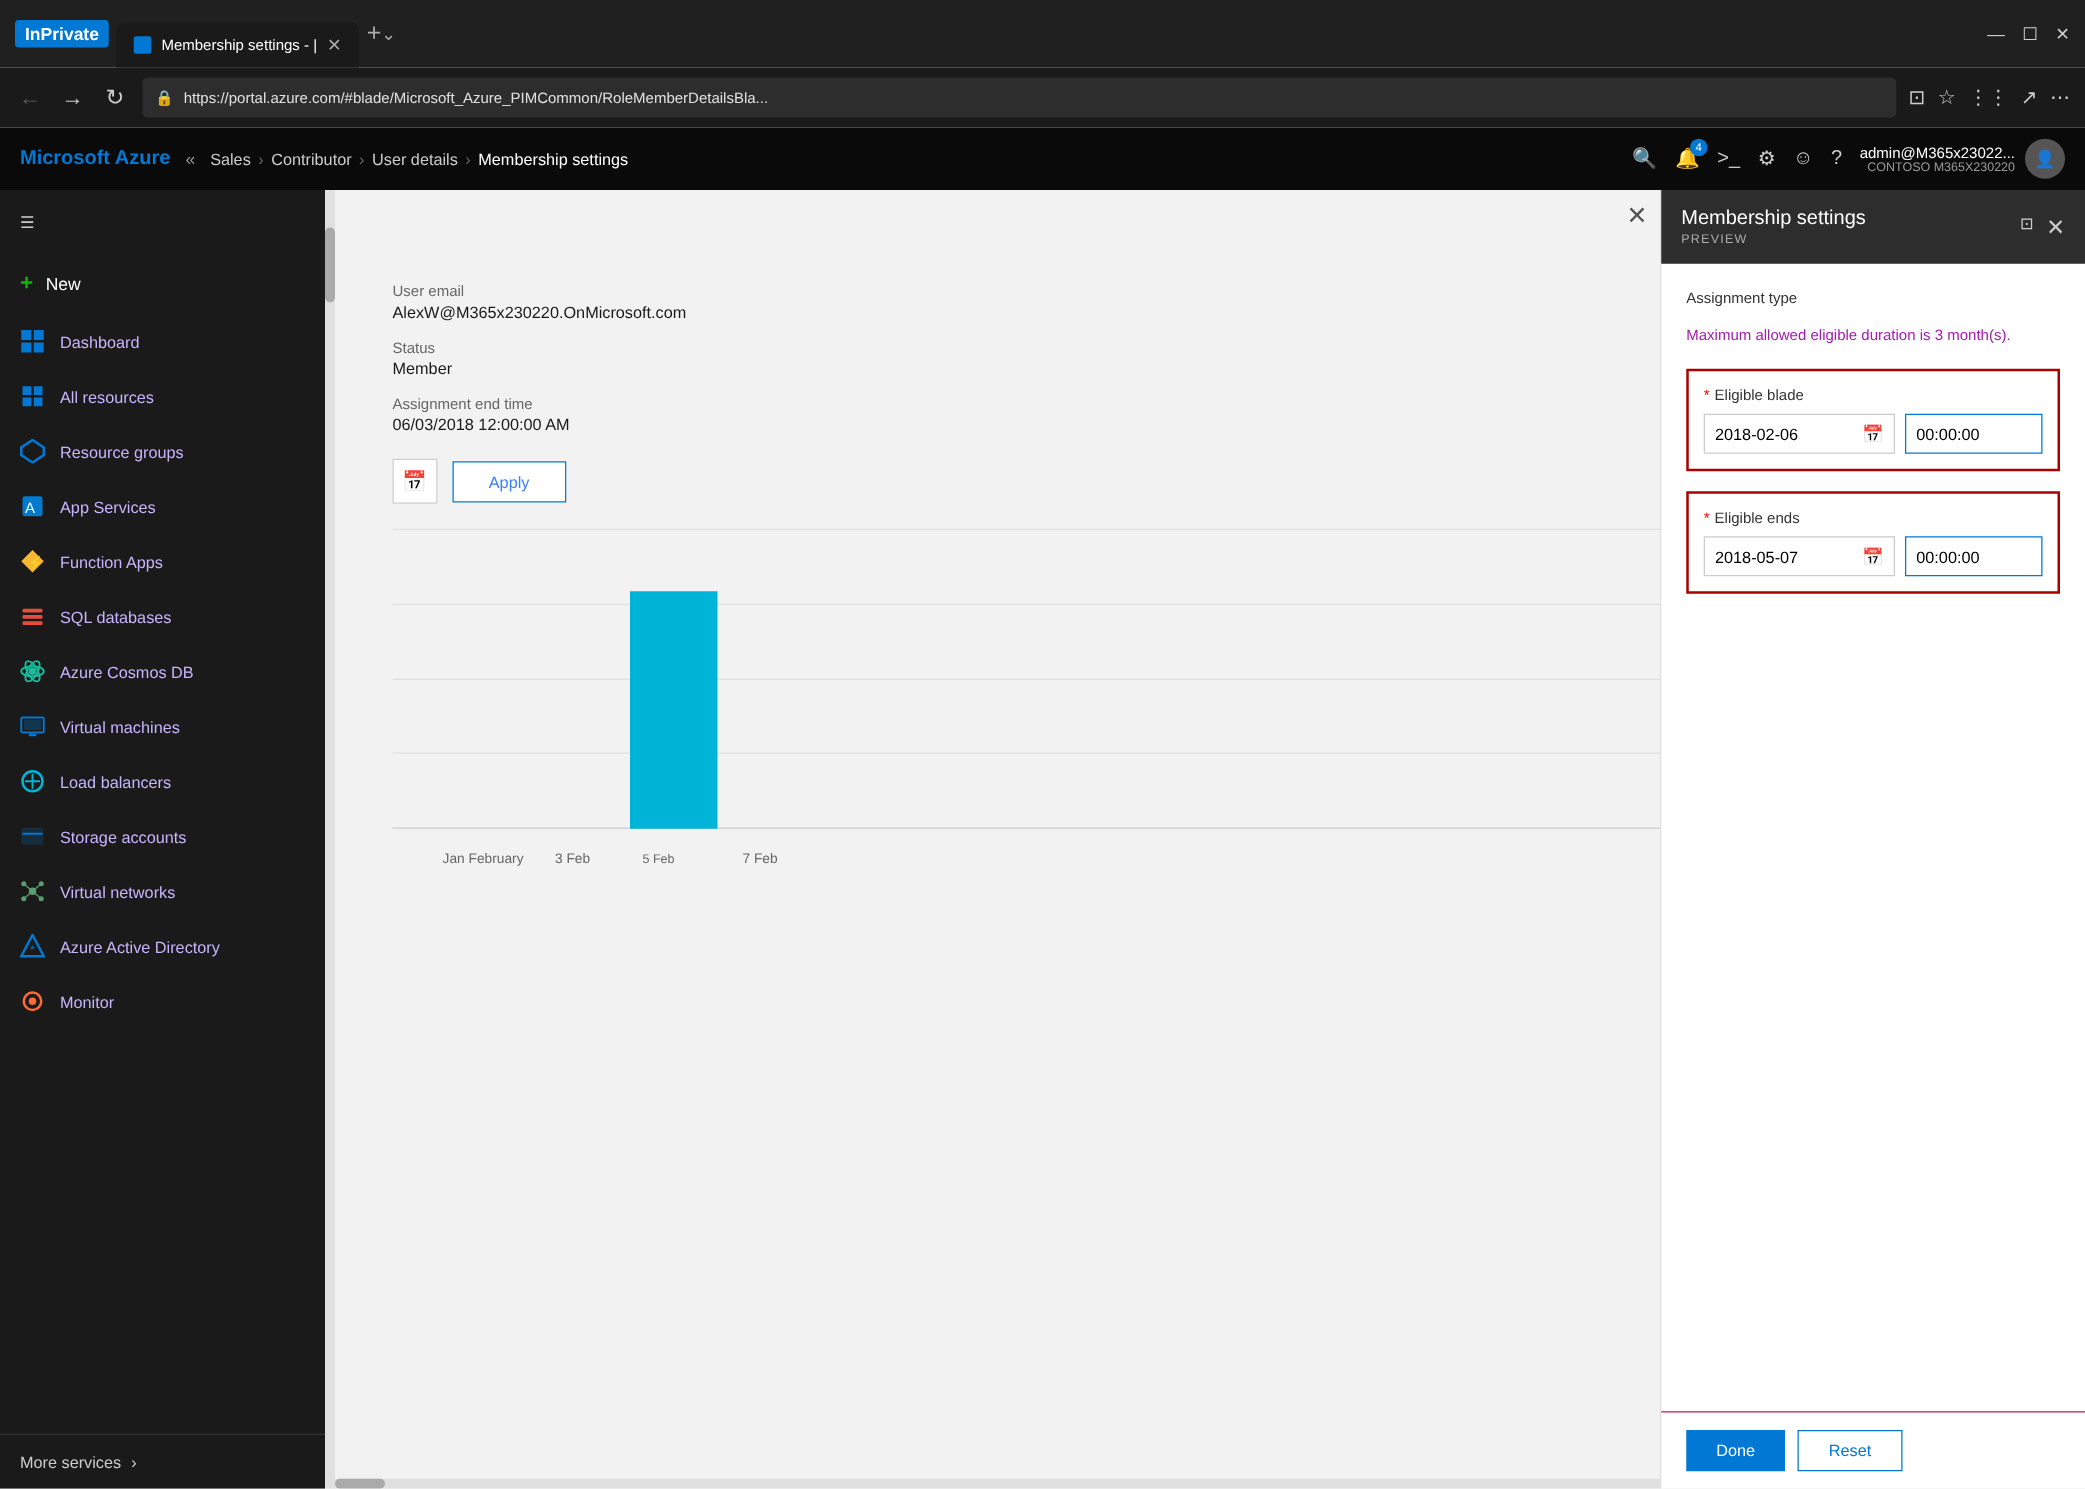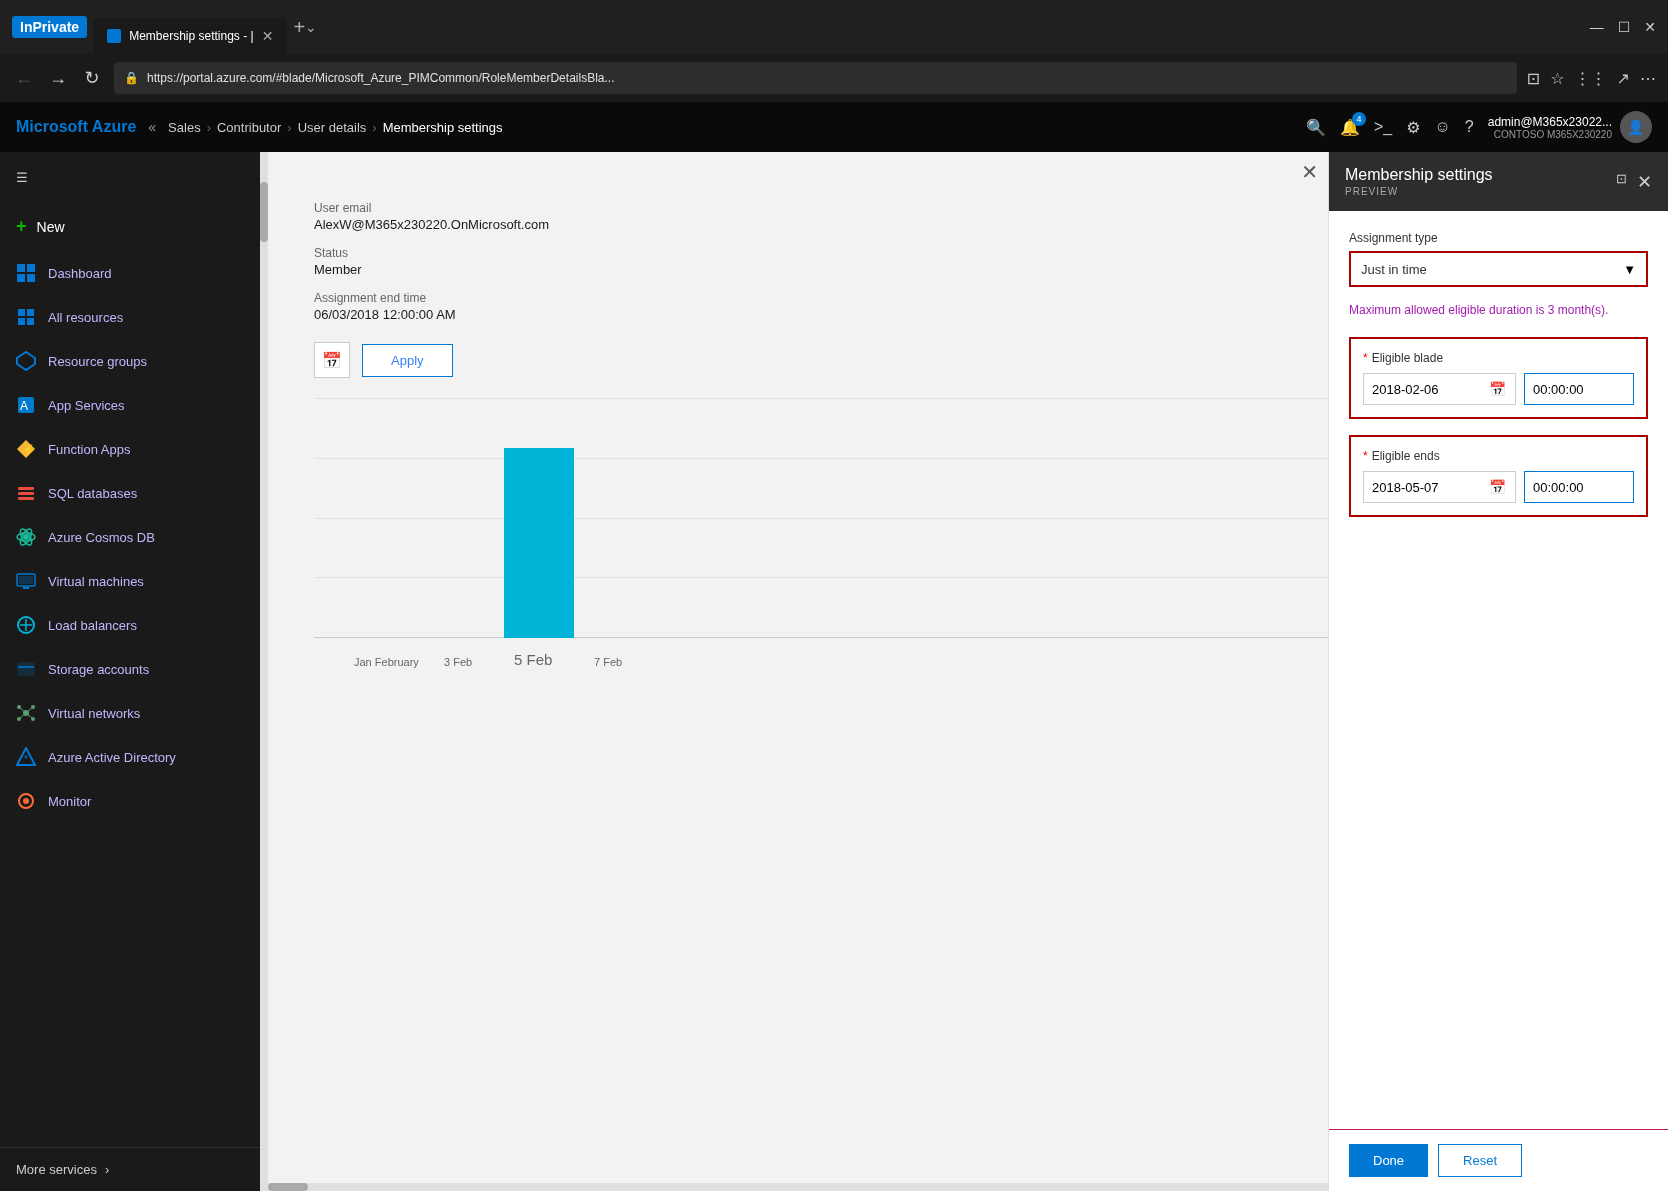--- a/index.html
+++ b/index.html
@@ -545,21 +545,21 @@
       <span>›</span>
     </div>
   </div>
 
   <div class="content-area">
 
     <div style="position:absolute; left:0; top:0; width:8px; height:100%; background:#e0e0e0;">
       <div style="width:8px; height:60px; background:#aaa; border-radius:4px; position:absolute; top:30px;"></div>
     </div>
 
-    <div style="margin-left:14px; padding:9px 40px; position:relative; height:100%;">
+    <div style="margin-left:14px; padding:34px 40px; position:relative; height:100%;">
 
       <div style="margin-top:40px;">
         <div class="info-row">
           <div class="info-label">User email</div>
           <div class="info-value">AlexW@M365x230220.OnMicrosoft.com</div>
         </div>
         <div class="info-row">
           <div class="info-label">Status</div>
           <div class="info-value">Member</div>
         </div>
@@ -585,21 +585,21 @@
 
         <div style="position:absolute; left:190px; bottom:40px; width:70px; height:190px; background:#00b4d8;"></div>
 
         <div style="position:absolute; top:0; right:60px; display:flex; align-items:center; gap:6px;">
           <div style="width:10px; height:10px; background:#00b4d8;"></div>
           <span style="font-size:12px; color:#333;">COUNT</span>
         </div>
 
         <span style="position:absolute; bottom:10px; left:40px; font-size:11px; color:#666;">Jan February</span>
         <span style="position:absolute; bottom:10px; left:130px; font-size:11px; color:#666;">3 Feb</span>
-        <span style="position:absolute; bottom:10px; left:200px; font-size:15px; color:#666;text-align:center;">5 Feb</span>
+        <span style="position:absolute; bottom:10px; left:200px; font-size:10px; color:#666;text-align:center;">5 Feb</span>
         <span style="position:absolute; bottom:10px; left:280px; font-size:11px; color:#666;">7 Feb</span>
       </div>
 
     </div>
 
     <div style="position:absolute; bottom:0; left:8px; right:340px; height:8px; background:#e0e0e0;">
       <div style="height:8px; width:40px; background:#aaa; border-radius:4px; position:absolute; left:0;"></div>
     </div>
 
     <button style="position:absolute; top:8px; right:350px; background:none; border:none; font-size:20px; color:#555; cursor:pointer; z-index:10;">✕</button>
@@ -613,24 +613,20 @@
         <div class="right-panel-actions">
           <span>⊡</span>
           <span class="right-panel-close">✕</span>
         </div>
       </div>
 
       <div class="right-panel-body">
 
         <div style="margin-bottom:16px;">
           <div class="field-label">Assignment type</div>
-          <div class="dropdown-field">
-            <span class="dropdown-value">Just in time</span>
-            <span>▼</span>
-          </div>
         </div>
 
         <div class="helper-text">Maximum allowed eligible duration is 3 month(s).</div>
 
         <div class="date-group">
           <div class="date-group-label">
             <span style="color:red;">*</span>
             <span>Eligible blade</span>
           </div>
           <div class="date-row">

